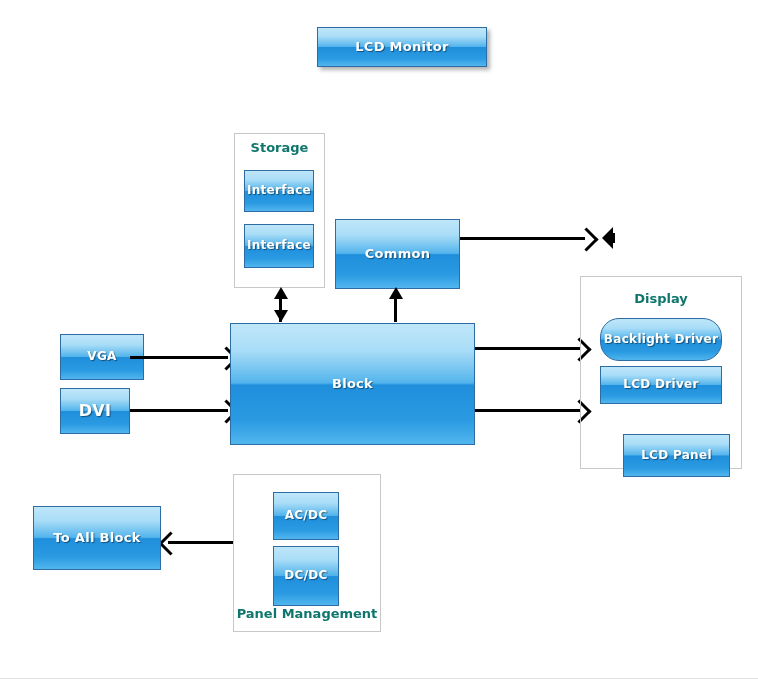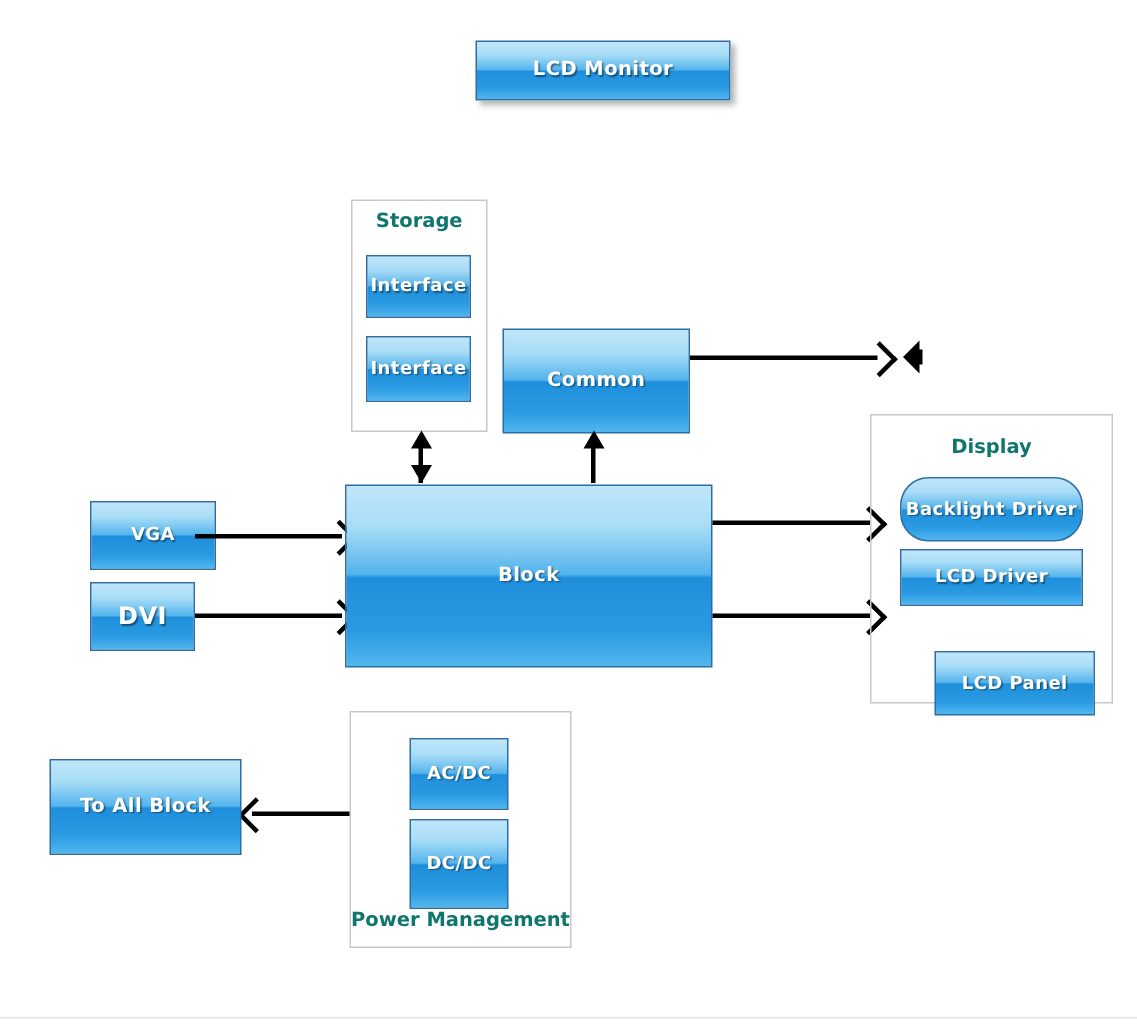--- a/index.html
+++ b/index.html
@@ -177,21 +177,21 @@
   <div class="group" style="left:580px; top:276px; width:162px; height:193px;"></div>
   <div class="group-label" style="left:580px; top:291px; width:162px;">Display</div>
 
   <div class="node" style="left:600px; top:318px; width:122px; height:43px; font-size:12px;border-radius:19px;">Backlight Driver</div>
 
   <div class="node" style="left:600px; top:366px; width:122px; height:38px; font-size:12px;">LCD Driver</div>
 
   <div class="node" style="left:623px; top:410px; width:107px; height:43px; font-size:12px;margin-top:24px;">LCD Panel</div>
 
   <div class="group" style="left:233px; top:474px; width:148px; height:158px;"></div>
-  <div class="group-label" style="left:233px; top:606px; width:148px;">Power Management</div>
+  <div class="group-label" style="left:233px; top:606px; width:148px;">Panel Management</div>
 
   <div class="node" style="left:273px; top:492px; width:66px; height:48px; font-size:12px;">AC/DC</div>
 
   <div class="node" style="left:273px; top:546px; width:66px; height:60px; font-size:12px;">DC/DC</div>
 
   <div class="line-h" style="left:168px; top:541px; width:65px;"></div>
   <div class="chev" style="left:162px; top:535px; transform: rotate(-135deg);"></div>
 
   <div class="node" style="left:33px; top:506px; width:128px; height:64px; font-size:13px;">To All Block</div>
 

